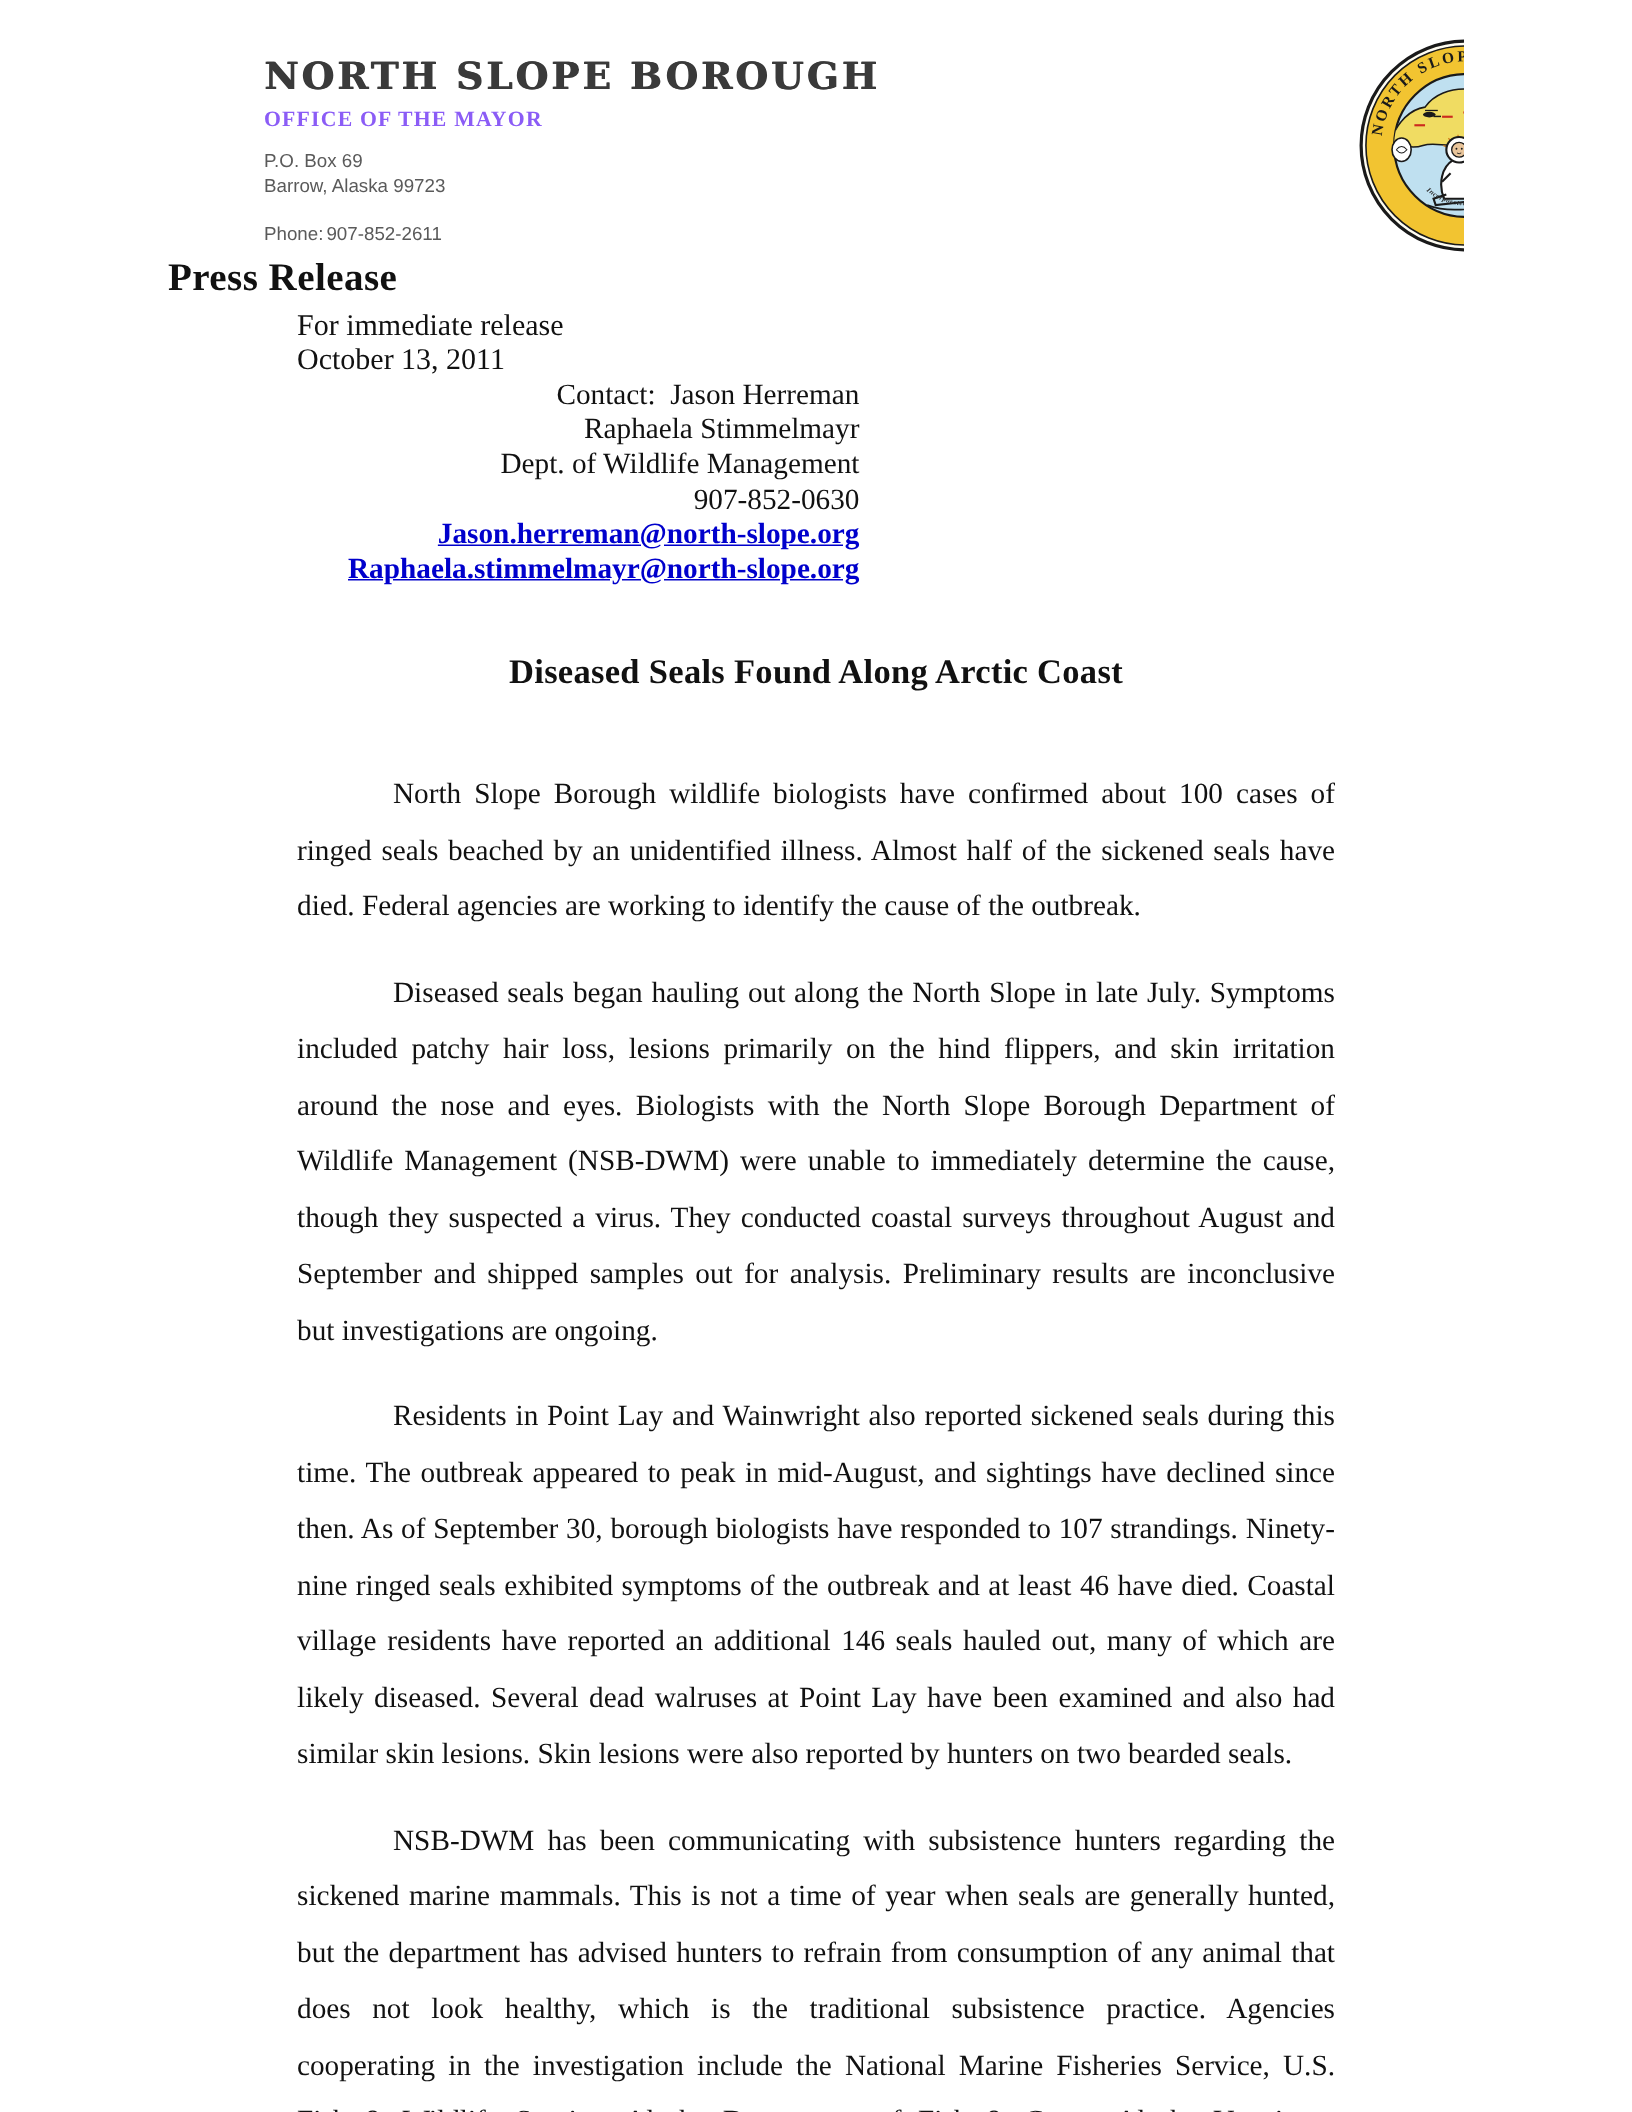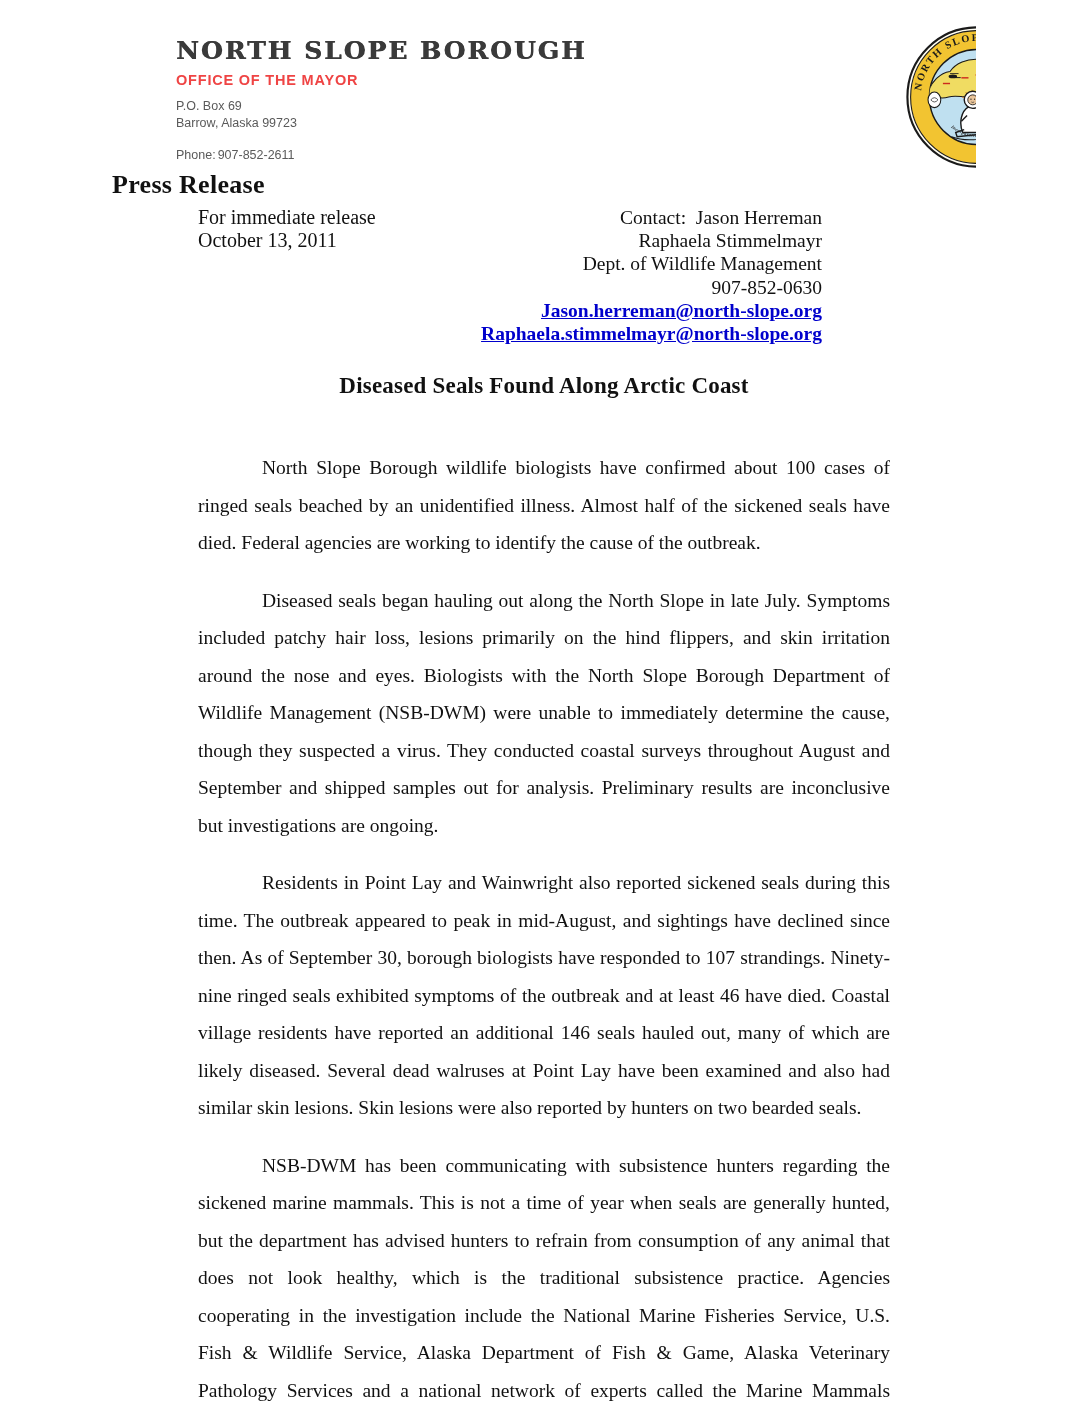--- a/index.html
+++ b/index.html
@@ -20,25 +20,25 @@
   .org-name {
     font-family: "DejaVu Serif", "Liberation Serif", serif;
     font-weight: bold;
     font-size: 25px;
     letter-spacing: 2px;
     color: #3a3a3a;
     text-shadow: 0.6px 0 #3a3a3a;
   }
   .office {
     margin-top: 7px;
-    font-family: Liberation Sans, sans-serif;
+    font-family: Liberation Serif, serif;
     font-weight: bold;
     font-size: 14.5px;
     letter-spacing: 0.8px;
-    color: #ef4444;
+    color: #8b5cf6;
   }
   .addr {
     margin-top: 10px;
     font-family: "Liberation Sans", sans-serif;
     font-size: 12.5px;
     line-height: 17px;
     color: #5a5a5a;
   }
   .phones {
     margin-top: 15px;
@@ -52,23 +52,24 @@
   .seal { position: absolute; left: 794px; top: 26px; width: 142px; height: 142px; }
   
   .pr-title {
     font-size: 26px;
     font-weight: bold;
     letter-spacing: 0.3px;
     margin-top: 2px;
   }
   .info-row {
     display: flex;
-    justify-content: space-between;
+    justify-content: flex-end;
     align-items: flex-start;
     margin: 6px 86px 0 86px;
+    flex-direction: column;
   }
   .release-info { font-size: 20px; line-height: 23px; }
   .contact-block {
     text-align: right;
     font-size: 19.5px;
     line-height: 23.2px;
     padding-right: 68px;
   }
   .prewrap { white-space: pre-wrap; }
   .email {
@@ -77,21 +78,21 @@
     font-weight: bold;
     text-decoration: underline;
     cursor: pointer;
     margin-left: 34px;
   }
   
   .headline {
     text-align: center;
     font-size: 23px;
     font-weight: bold;
-    margin-top: 28px;
+    margin-top: 44px;
     letter-spacing: 0.2px;
   }
   .body-text {
     margin: 50px 86px 0 86px;
     font-size: 19.5px;
     line-height: 37.5px;
     text-align: justify;
   }
   .body-text p { text-indent: 64px; margin-bottom: 20px; }
   .end-mark {

